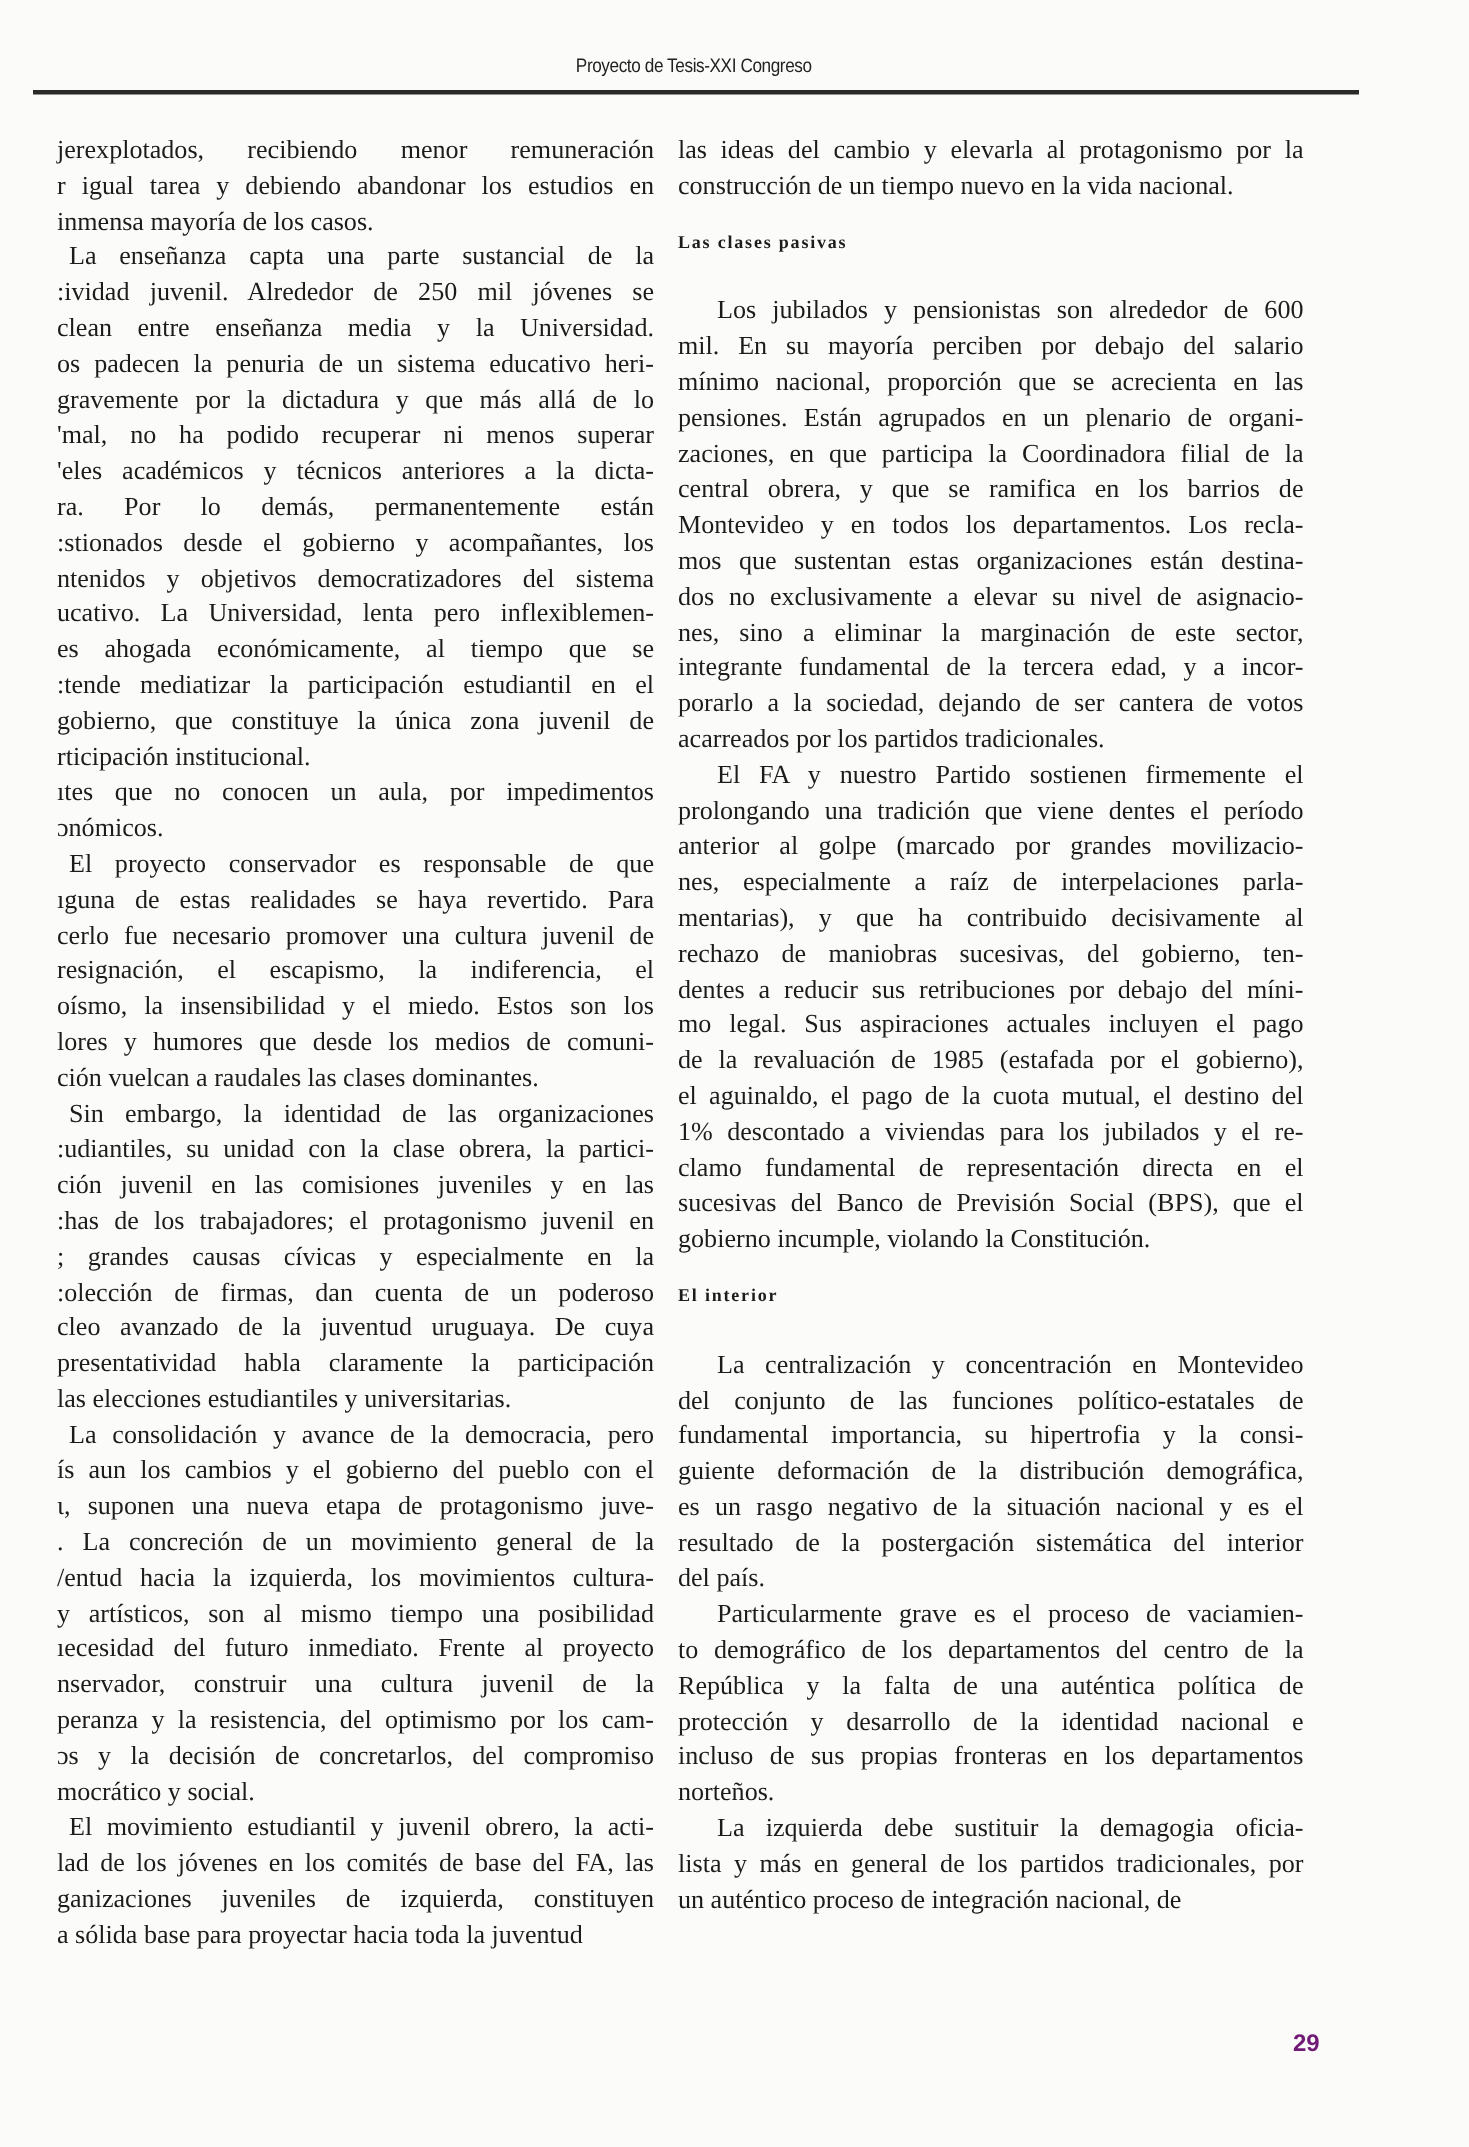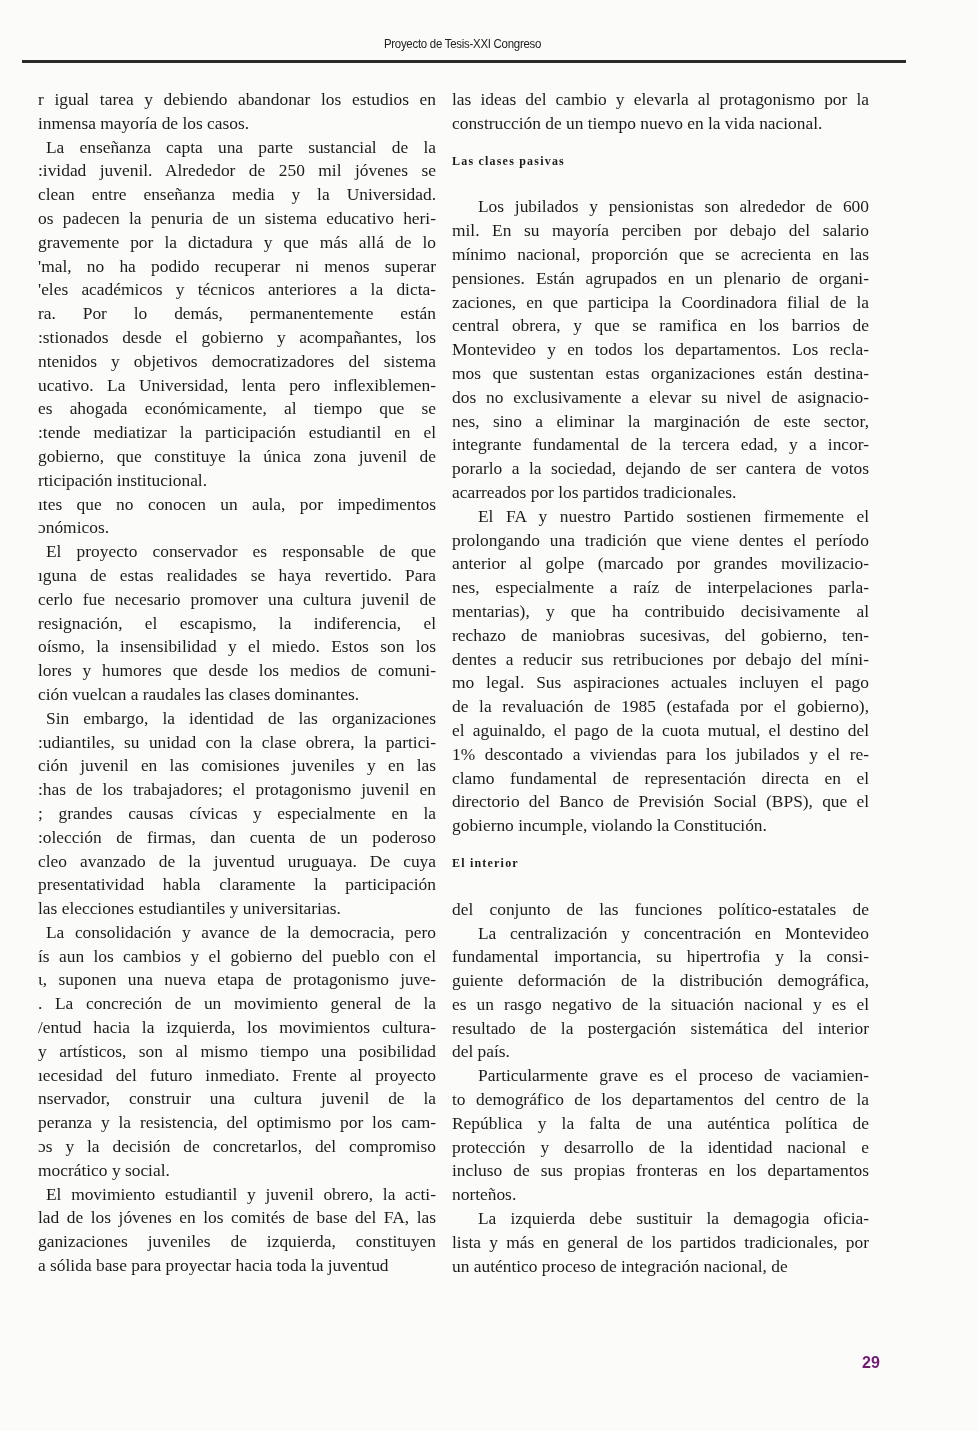--- a/index.html
+++ b/index.html
@@ -83,20 +83,21 @@
     }
   </style>
 </head>
 <body>
 
 <div class="header">Proyecto de Tesis-XXI Congreso</div>
 <div class="rule"></div>
 
 <div class="col col-left">
   <div class="inner" id="left-inner">
+      <span class="line">jerexplotados, recibiendo menor remuneración</span>
       <span class="line">r igual tarea y debiendo abandonar los estudios en</span>
       <span class="line last">inmensa mayoría de los casos.</span>
       <span class="line ind-s">La enseñanza capta una parte sustancial de la</span>
       <span class="line">:ividad juvenil. Alrededor de 250 mil jóvenes se</span>
       <span class="line">clean entre enseñanza media y la Universidad.</span>
       <span class="line">os padecen la penuria de un sistema educativo heri-</span>
       <span class="line">gravemente por la dictadura y que más allá de lo</span>
       <span class="line">'mal, no ha podido recuperar ni menos superar</span>
       <span class="line">'eles académicos y técnicos anteriores a la dicta-</span>
       <span class="line">ra. Por lo demás, permanentemente están</span>
@@ -168,27 +169,27 @@
       <span class="line">anterior al golpe (marcado por grandes movilizacio-</span>
       <span class="line">nes, especialmente a raíz de interpelaciones parla-</span>
       <span class="line">mentarias), y que ha contribuido decisivamente al</span>
       <span class="line">rechazo de maniobras sucesivas, del gobierno, ten-</span>
       <span class="line">dentes a reducir sus retribuciones por debajo del míni-</span>
       <span class="line">mo legal. Sus aspiraciones actuales incluyen el pago</span>
       <span class="line">de la revaluación de 1985 (estafada por el gobierno),</span>
       <span class="line">el aguinaldo, el pago de la cuota mutual, el destino del</span>
       <span class="line">1% descontado a viviendas para los jubilados y el re-</span>
       <span class="line">clamo fundamental de representación directa en el</span>
-      <span class="line">directorio del Banco de Previsión Social (BPS), que el</span>
+      <span class="line">sucesivas del Banco de Previsión Social (BPS), que el</span>
       <span class="line last">gobierno incumple, violando la Constitución.</span>
     </div>
   <div class="heading">El interior</div>
   <div id="right-s2">
+      <span class="line ind">La centralización y concentración en Montevideo</span>
       <span class="line">del conjunto de las funciones político-estatales de</span>
-      <span class="line ind">La centralización y concentración en Montevideo</span>
       <span class="line">fundamental importancia, su hipertrofia y la consi-</span>
       <span class="line">guiente deformación de la distribución demográfica,</span>
       <span class="line">es un rasgo negativo de la situación nacional y es el</span>
       <span class="line">resultado de la postergación sistemática del interior</span>
       <span class="line last">del país.</span>
       <span class="line ind">Particularmente grave es el proceso de vaciamien-</span>
       <span class="line">to demográfico de los departamentos del centro de la</span>
       <span class="line">República y la falta de una auténtica política de</span>
       <span class="line">protección y desarrollo de la identidad nacional e</span>
       <span class="line">incluso de sus propias fronteras en los departamentos</span>

